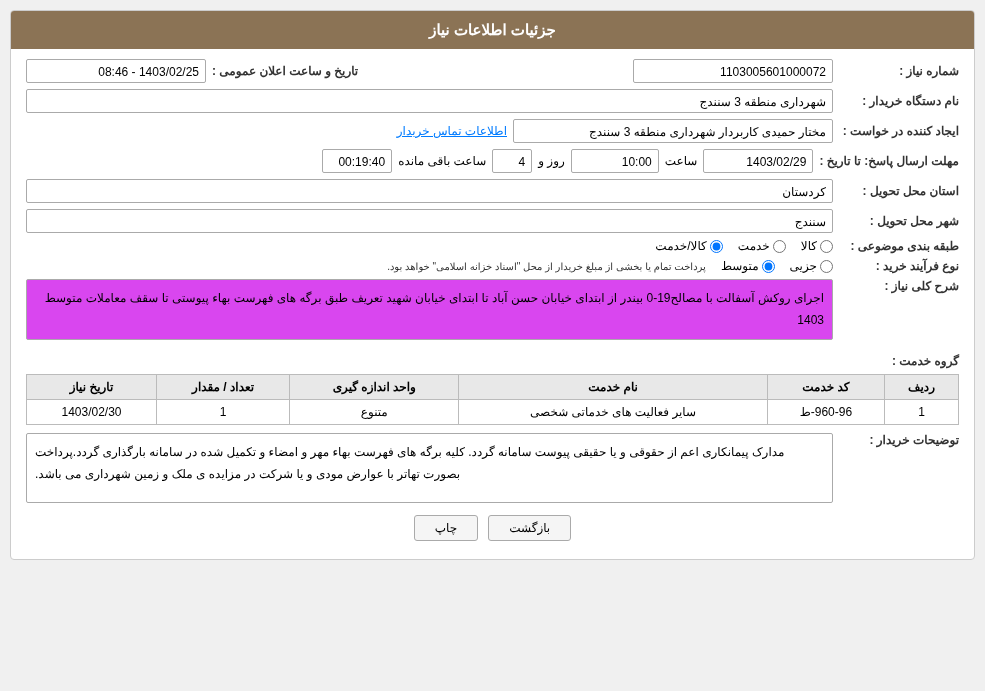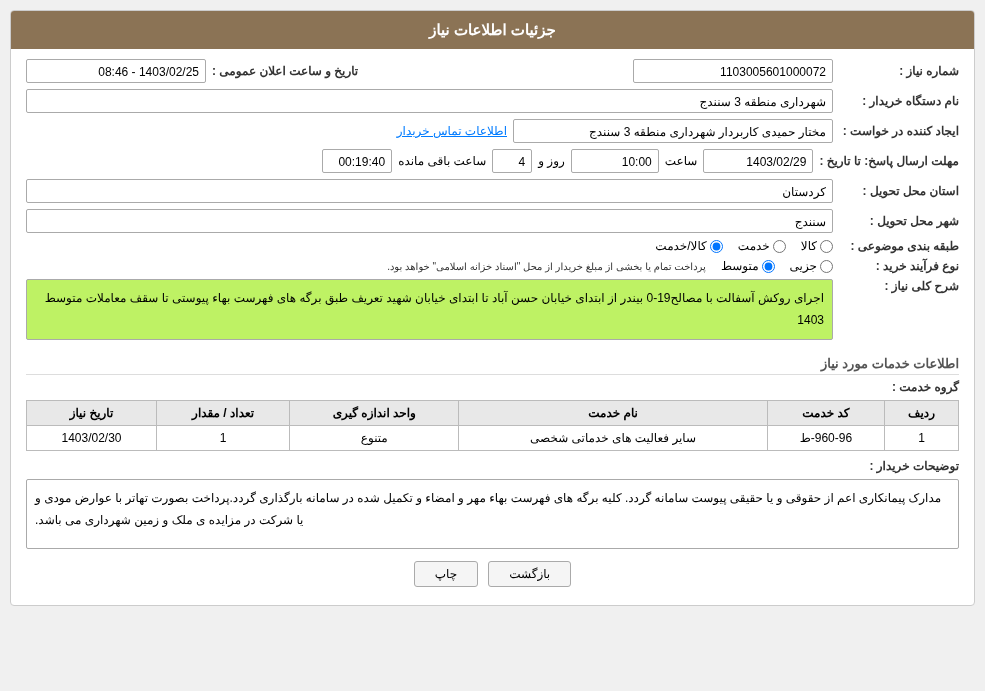--- a/index.html
+++ b/index.html
@@ -77,21 +77,21 @@
       color: #555;
       font-size: 13px;
       font-weight: bold;
       margin: 8px 0 5px 0;
       border-bottom: 1px solid #ddd;
       padding-bottom: 3px;
     }
     .description-box {
       border: 1px solid #aaa;
       padding: 8px;
-      background: #bef264;
+      background: #d946ef;
       line-height: 1.8;
       text-align: right;
       border-radius: 2px;
       margin-bottom: 8px;
     }
     table {
       width: 100%;
       border-collapse: collapse;
       margin-bottom: 8px;
     }
@@ -222,21 +222,20 @@
           </div>
           <span class="payment-note">پرداخت تمام یا بخشی از مبلغ خریدار از محل "اسناد خزانه اسلامی" خواهد بود.</span>
         </div>
       </div>
 
       <div class="form-row" style="align-items:flex-start;">
         <span class="label">شرح کلی نیاز :</span>
         <div class="description-box input-wide">اجرای روکش آسفالت با مصالح19-0 بیندر از ابتدای خیابان حسن آباد تا ابتدای خیابان شهید تعریف طبق برگه های فهرست بهاء پیوستی تا سقف معاملات متوسط 1403</div>
       </div>
 
-      <div class="section-title">اطلاعات خدمات مورد نیاز</div>
 
       <div class="form-row">
         <span class="label">گروه خدمت :</span>
       </div>
 
       <table>
         <thead>
           <tr>
             <th>ردیف</th>
             <th>کد خدمت</th>
@@ -251,21 +250,21 @@
       <td>1</td>
       <td>960-96-ط</td>
       <td>سایر فعالیت های خدماتی شخصی</td>
       <td>متنوع</td>
       <td>1</td>
       <td>1403/02/30</td>
     </tr>
           </tbody>
       </table>
 
-      <div class="form-row" style="align-items:flex-start;flex-direction:column;">
+      <div class="form-row" style="align-items:flex-start;">
         <span class="label">توضیحات خریدار :</span>
         <div class="notes-box input-wide">مدارک پیمانکاری اعم از حقوقی و یا حقیقی پیوست سامانه گردد. کلیه برگه های فهرست بهاء مهر و امضاء و تکمیل شده در سامانه بارگذاری گردد.پرداخت بصورت تهاتر با عوارض مودی و یا شرکت در مزایده ی ملک و زمین شهرداری می باشد.</div>
       </div>
 
       <div class="buttons-row">
         <button class="btn btn-back">بازگشت</button>
         <button class="btn btn-print">چاپ</button>
       </div>
 
     </div>

